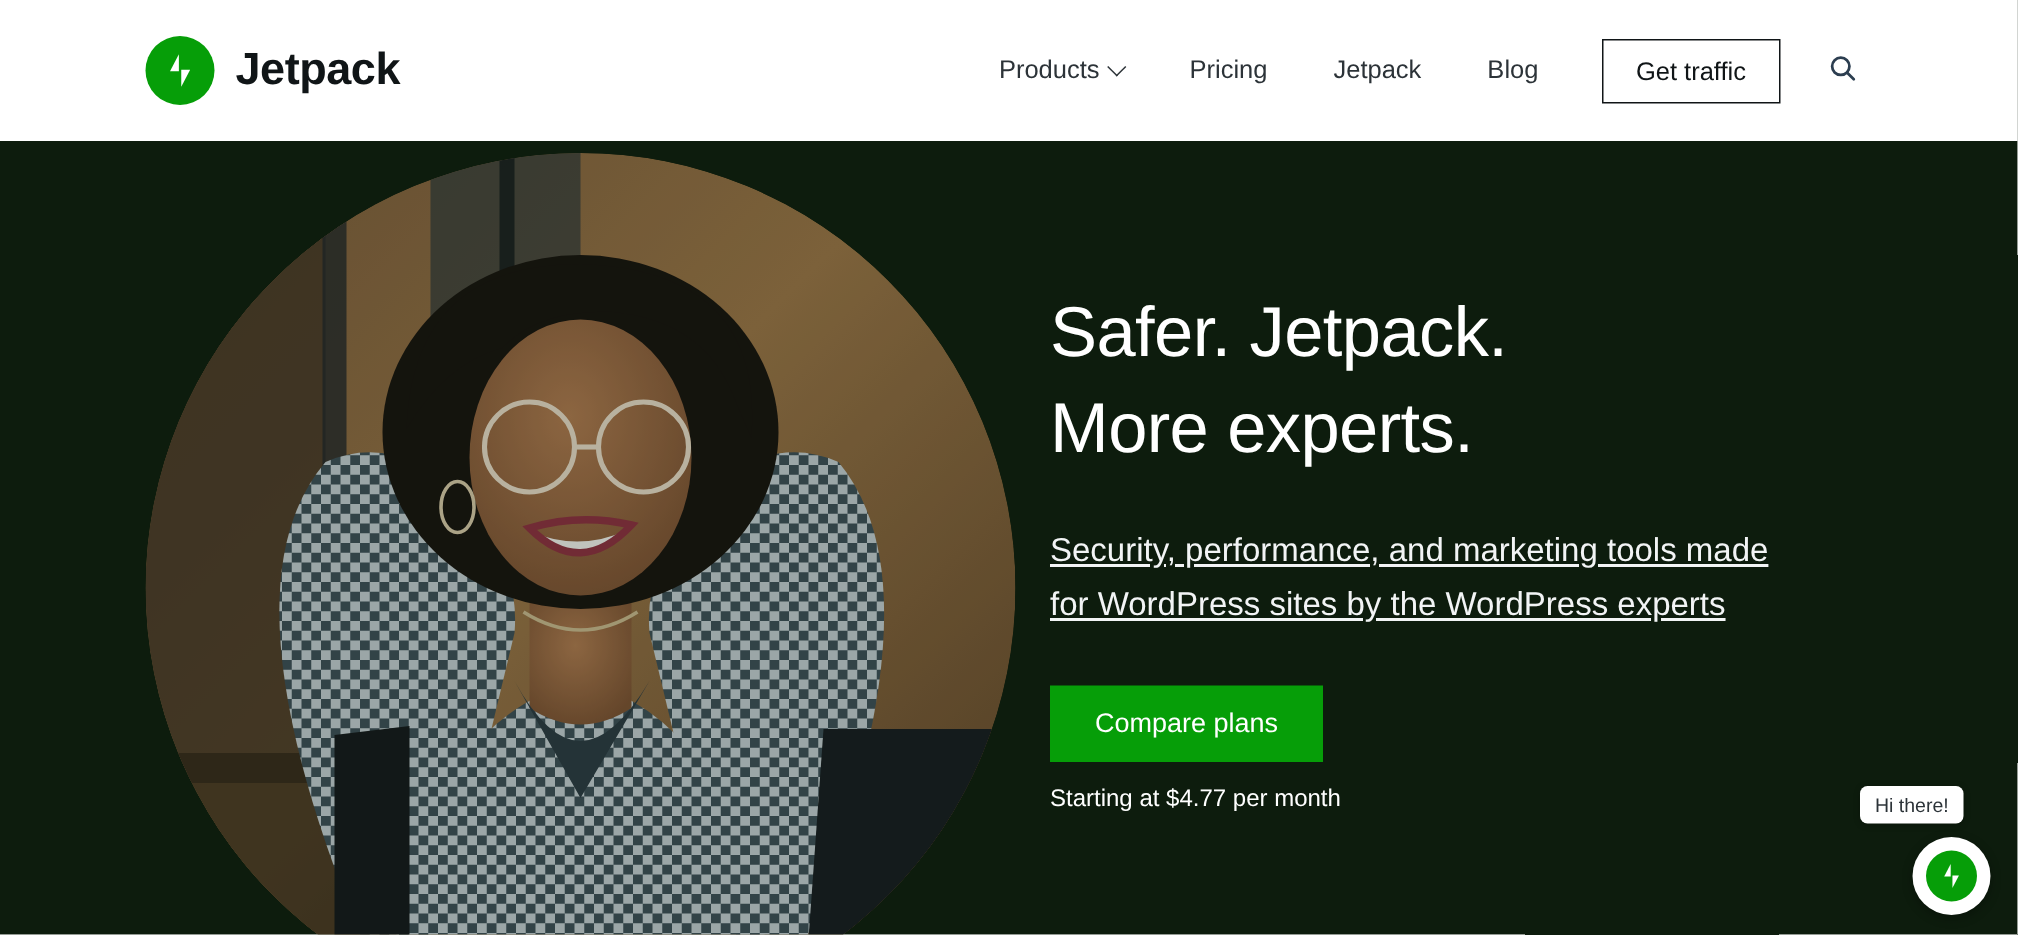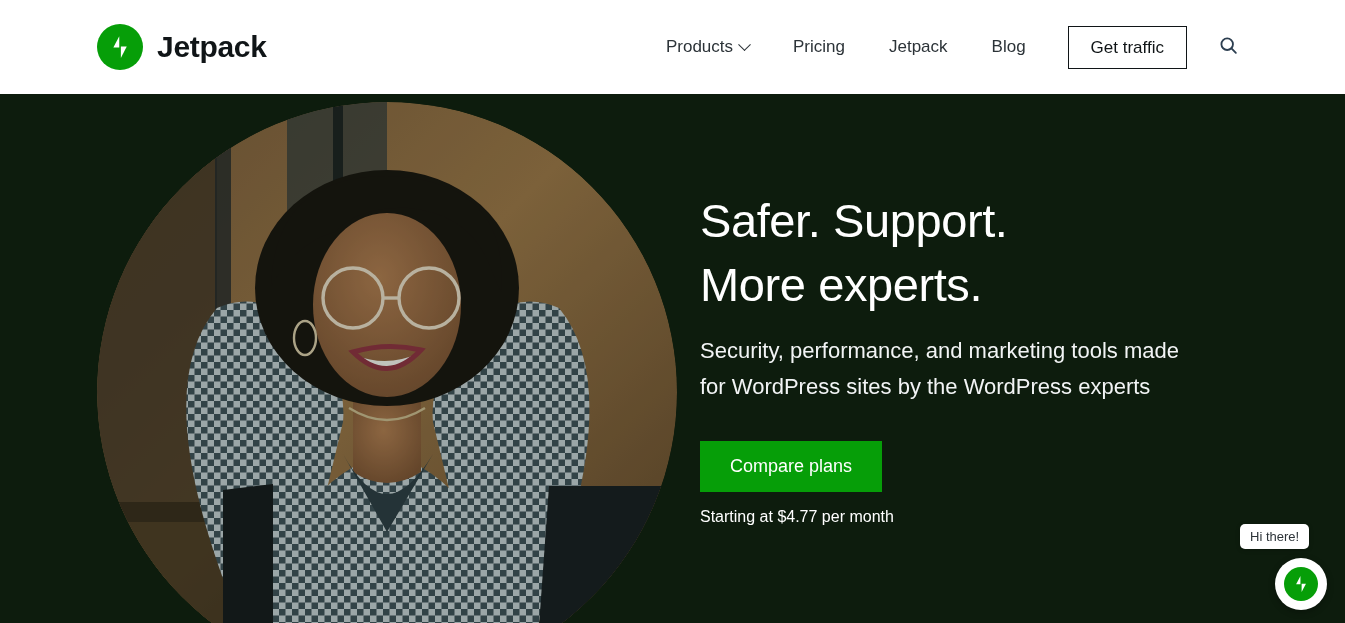--- a/index.html
+++ b/index.html
@@ -86,24 +86,25 @@
   .hero-copy {
     position:absolute; left:700px; top:95px;
     width:560px;
   }
   .hero-title {
     font-size:47px; line-height:1.36;
     color:#ffffff; font-weight:400;
     letter-spacing:-0.4px;
   }
   .hero-sub {
-    margin-top:16px;
+    margin-top:32px;
     font-size:22px; line-height:1.65;
     color:#f2f4f5; font-weight:400;
     max-width:500px;
+    text-decoration:underline;
   }
   .hero-btn {
     margin-top:36px;
     display:inline-block;
     background:#069e08; color:#ffffff;
     font-size:18px; font-weight:400;
     padding:15px 30px;
     border:none; cursor:pointer;
     font-family:"Liberation Sans", sans-serif;
   }
@@ -259,21 +260,21 @@
 
           <rect x="0" y="548" width="580" height="32" fill="#9fb0b6" opacity="0.12"></rect>
 
           <rect width="580" height="580" fill="#0d1c0d" opacity="0.22"></rect>
         </g>
       </svg>
     </div>
 
     <div class="hero-copy">
       <h1 class="hero-title">
-        <span>Safer. Support.</span><br>
+        <span>Safer. Jetpack.</span><br>
         <span>More experts.</span>
       </h1>
       <p class="hero-sub">Security, performance, and marketing tools made for WordPress sites by the WordPress experts</p>
       <button class="hero-btn">Compare plans</button>
       <div class="hero-note">Starting at $4.77 per month</div>
     </div>
 
   </section>
 
   <div class="chat-bubble">Hi there!</div>

